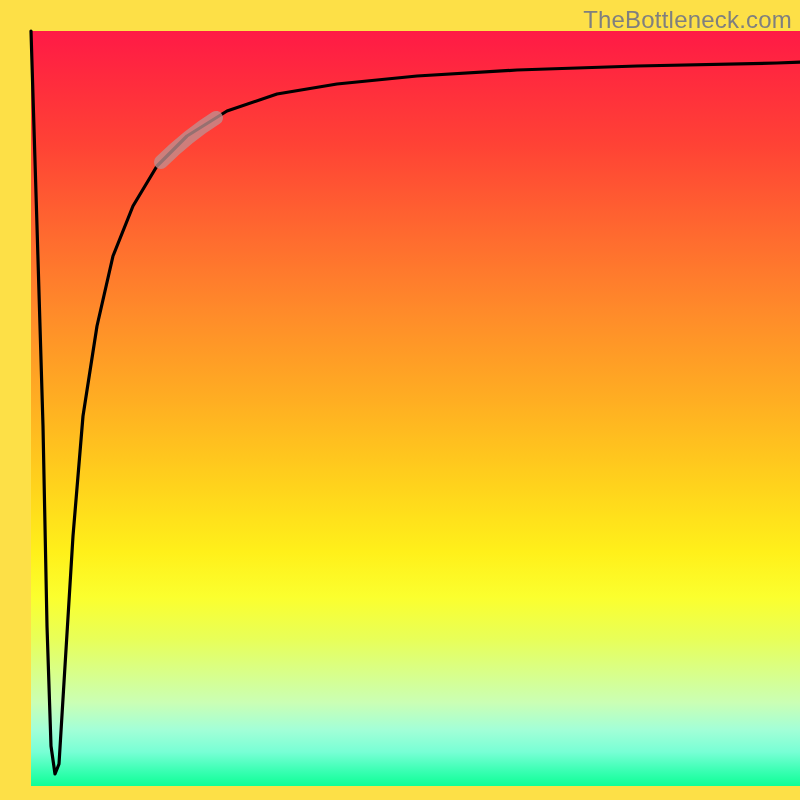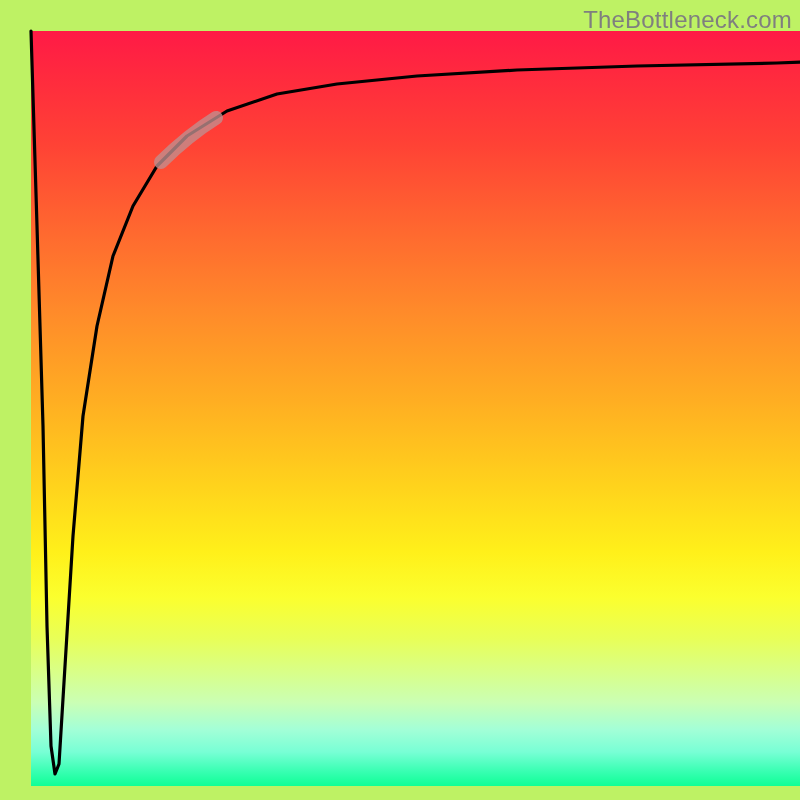--- a/index.html
+++ b/index.html
@@ -8,21 +8,21 @@
     width: 800px;
     height: 800px;
     background: #000;
     font-family: Arial, Helvetica, sans-serif;
     overflow: hidden;
   }
   .frame {
     position: relative;
     width: 800px;
     height: 800px;
-    background: #bef264;
+    background: #fde047;
   }
   .plot-area {
     position: absolute;
     left: 31px;
     top: 31px;
     width: 770px;
     height: 755px;
     background: linear-gradient(
       to bottom,
       #ff1a46 0%,

